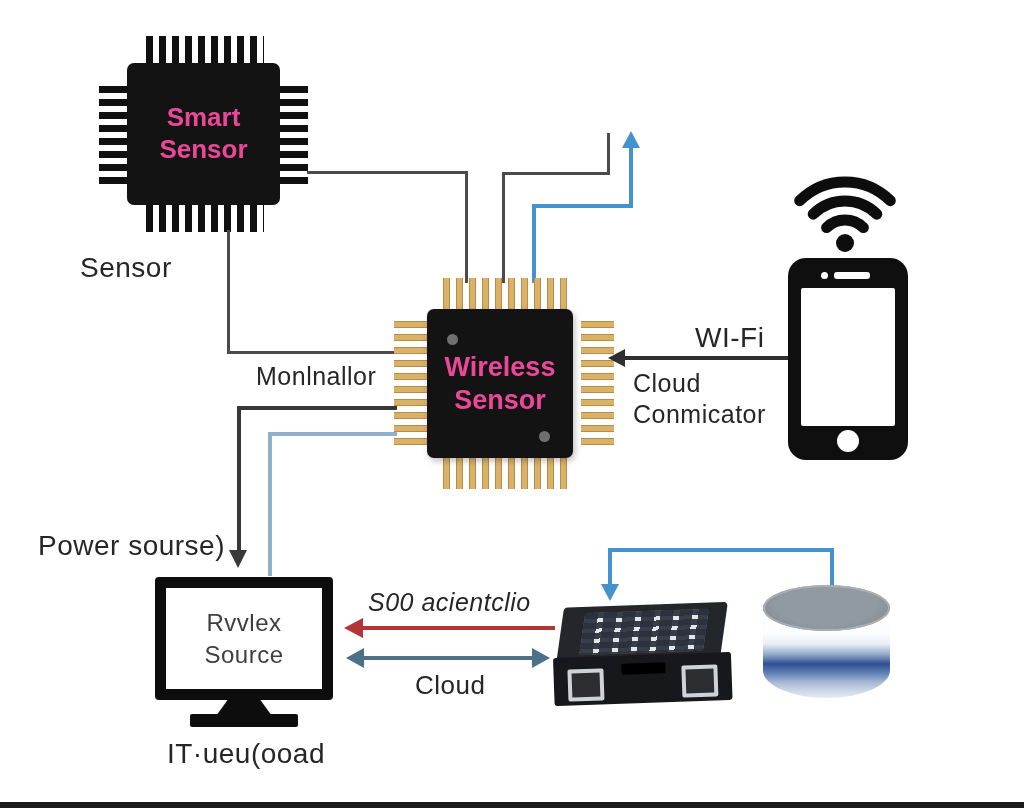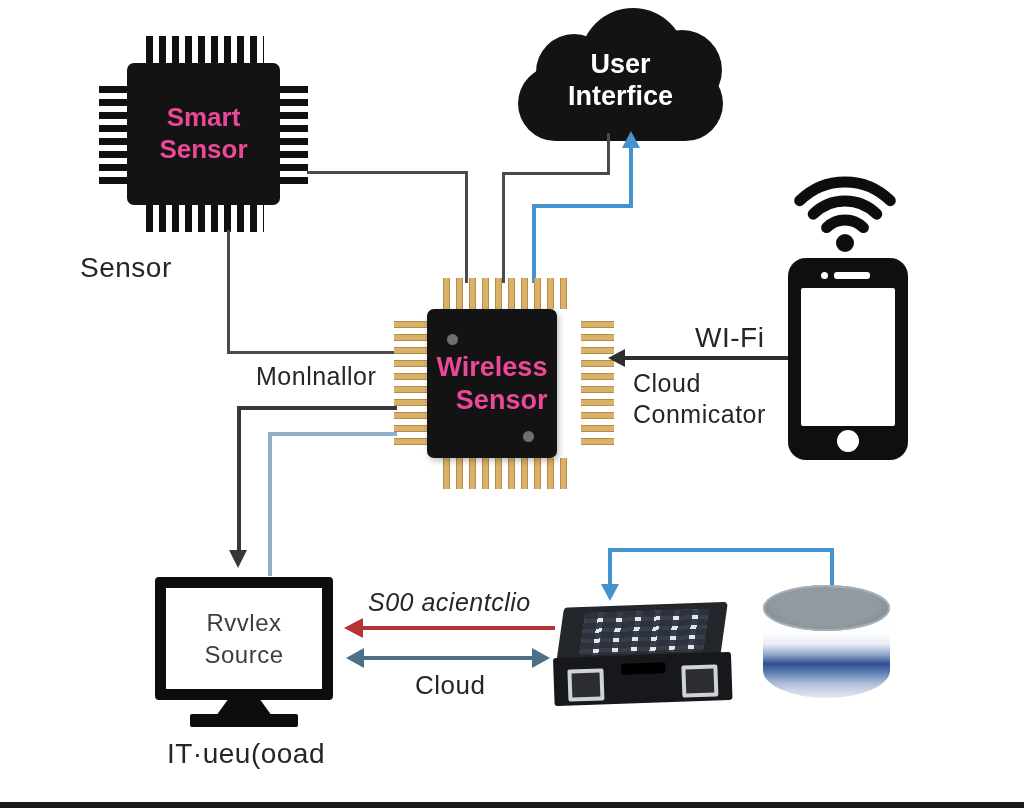--- a/index.html
+++ b/index.html
@@ -82,47 +82,39 @@
   <div class="pins-h abs" style="left:146px;top:36px;width:118px;height:28px;"></div>
   <div class="pins-h abs" style="left:146px;top:204px;width:118px;height:28px;"></div>
   <div class="pins-v abs" style="left:99px;top:86px;width:29px;height:104px;"></div>
   <div class="pins-v abs" style="left:279px;top:86px;width:29px;height:104px;"></div>
   <div class="chip-body" style="left:127px;top:63px;width:153px;height:142px;font-size:26px;">
     <span class="pre">Smart
 Sensor</span>
   </div>
   <div class="lbl" style="left:80px;top:252px;font-size:28px;">Sensor</div>
 
-  <div class="abs" style="left:518px;top:8px;width:205px;height:133px;">
-    <div class="cloud-part" style="left:18px;top:26px;width:76px;height:76px;"></div>
-    <div class="cloud-part" style="left:62px;top:0px;width:106px;height:106px;"></div>
-    <div class="cloud-part" style="left:124px;top:22px;width:80px;height:80px;"></div>
-    <div class="cloud-base" style="left:0px;top:58px;width:205px;height:75px;"></div>
-    <div class="cloud-text pre">User
-Interfice</div>
-  </div>
 
   <div class="ln dark" style="left:307px;top:171px;width:161px;height:3px;"></div>
   <div class="ln dark" style="left:465px;top:171px;width:3px;height:112px;"></div>
   <div class="ln dark" style="left:227px;top:230px;width:3px;height:124px;"></div>
   <div class="ln dark" style="left:227px;top:351px;width:170px;height:3px;"></div>
 
   <div class="ln dark" style="left:502px;top:172px;width:3px;height:111px;"></div>
   <div class="ln dark" style="left:502px;top:172px;width:108px;height:3px;"></div>
   <div class="ln dark" style="left:607px;top:133px;width:3px;height:42px;"></div>
   <div class="ln blue" style="left:532px;top:204px;width:4px;height:79px;"></div>
   <div class="ln blue" style="left:532px;top:204px;width:101px;height:4px;"></div>
   <div class="ln blue" style="left:629px;top:148px;width:4px;height:60px;"></div>
   <div class="ah" style="left:622px;top:131px;border-left:9px solid transparent;border-right:9px solid transparent;border-bottom:17px solid var(--line-blue,#4493cf);"></div>
 
   <div class="pins-h gold abs" style="left:443px;top:278px;width:126px;height:31px;"></div>
   <div class="pins-h gold abs" style="left:443px;top:458px;width:126px;height:31px;"></div>
   <div class="pins-v gold-v abs" style="left:394px;top:321px;width:33px;height:124px;"></div>
   <div class="pins-v gold-v abs" style="left:581px;top:321px;width:33px;height:124px;"></div>
-  <div class="chip-body" style="left:427px;top:309px;width:130px;height:149px;font-size:27px;box-shadow:2px 3px 6px rgba(0,0,0,.25);text-align:right;">
+  <div class="chip-body" style="left:427px;top:309px;width:146px;height:149px;font-size:27px;box-shadow:2px 3px 6px rgba(0,0,0,.25);">
     <span class="pre">Wireless
 Sensor</span>
     <div class="chip-dot" style="left:20px;top:25px;"></div>
     <div class="chip-dot" style="right:23px;bottom:16px;"></div>
   </div>
   <div class="lbl" style="left:256px;top:362px;">Monlnallor</div>
 
   <svg class="abs" style="left:786px;top:160px;" width="118" height="92" viewBox="0 0 118 92">
     <path d="M 13.7,40.7 A 64 64 0 0 1 104.3,40.7" fill="none" stroke="#0d0d0d" stroke-width="11" stroke-linecap="round"></path>
     <path d="M 27.2,54.2 A 45 45 0 0 1 90.8,54.2" fill="none" stroke="#0d0d0d" stroke-width="11" stroke-linecap="round"></path>
@@ -135,20 +127,21 @@
     <div class="phone-screen" style="left:13px;top:30px;width:94px;height:138px;"></div>
     <div class="phone-home" style="left:49px;bottom:8px;width:22px;height:22px;"></div>
   </div>
 
   <div class="ln" style="left:624px;top:356px;width:164px;height:4px;background:#2f2f2f;"></div>
   <div class="ah" style="left:608px;top:349px;border-top:9px solid transparent;border-bottom:9px solid transparent;border-right:17px solid #2f2f2f;"></div>
   <div class="lbl" style="left:695px;top:322px;font-size:28px;">WI-Fi</div>
   <div class="lbl pre" style="left:633px;top:368px;line-height:1.25;">Cloud
 Conmicator</div>
 
+  <div class="lbl" style="left:38px;top:530px;font-size:28px;">Power sourse)</div>
   <div class="ln" style="left:237px;top:406px;width:160px;height:3.5px;background:#383838;"></div>
   <div class="ln" style="left:237px;top:406px;width:3.5px;height:146px;background:#383838;"></div>
   <div class="ah" style="left:229px;top:550px;border-left:9px solid transparent;border-right:9px solid transparent;border-top:18px solid #383838;"></div>
   <div class="ln steel" style="left:268px;top:432px;width:129px;height:3.5px;"></div>
   <div class="ln steel" style="left:268px;top:432px;width:3.5px;height:144px;"></div>
 
   <div class="abs" style="left:155px;top:577px;width:178px;height:152px;">
     <div class="mon-frame" style="left:0;top:0;width:156px;height:101px;">
       <span class="mon-screen-text pre">Rvvlex
 Source</span>

